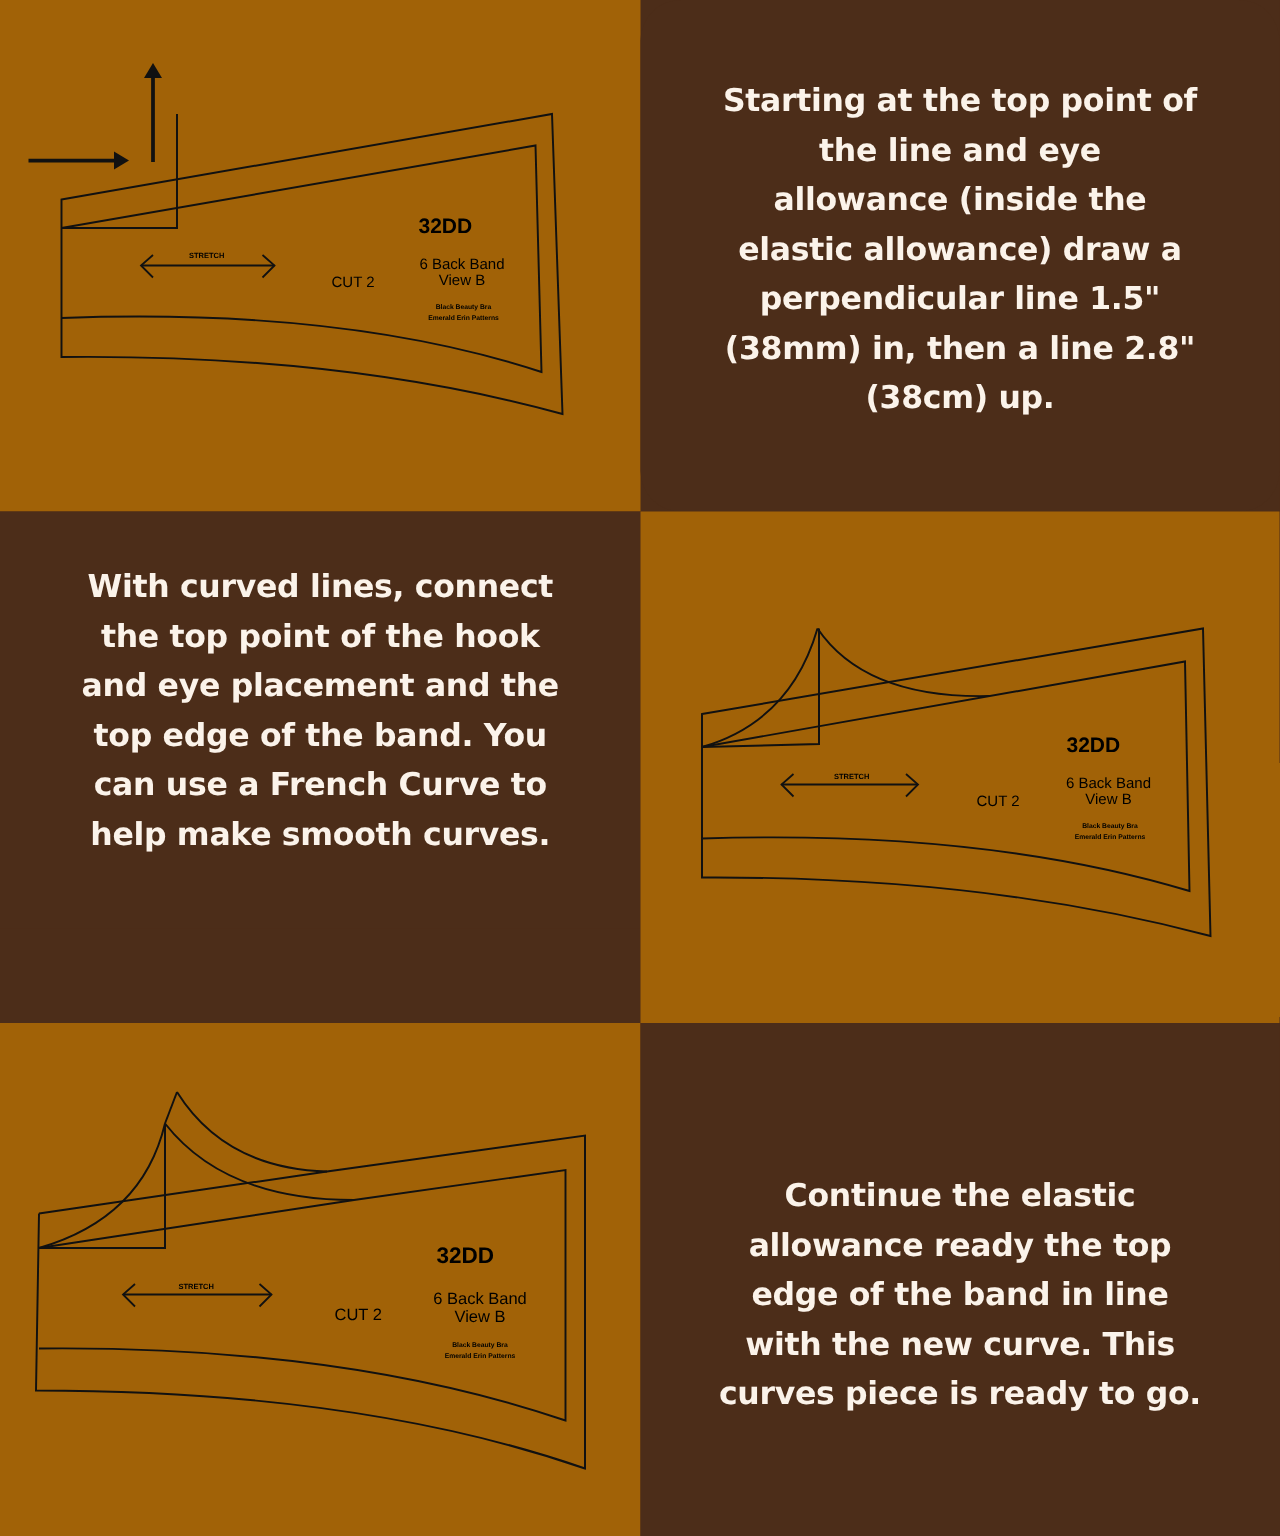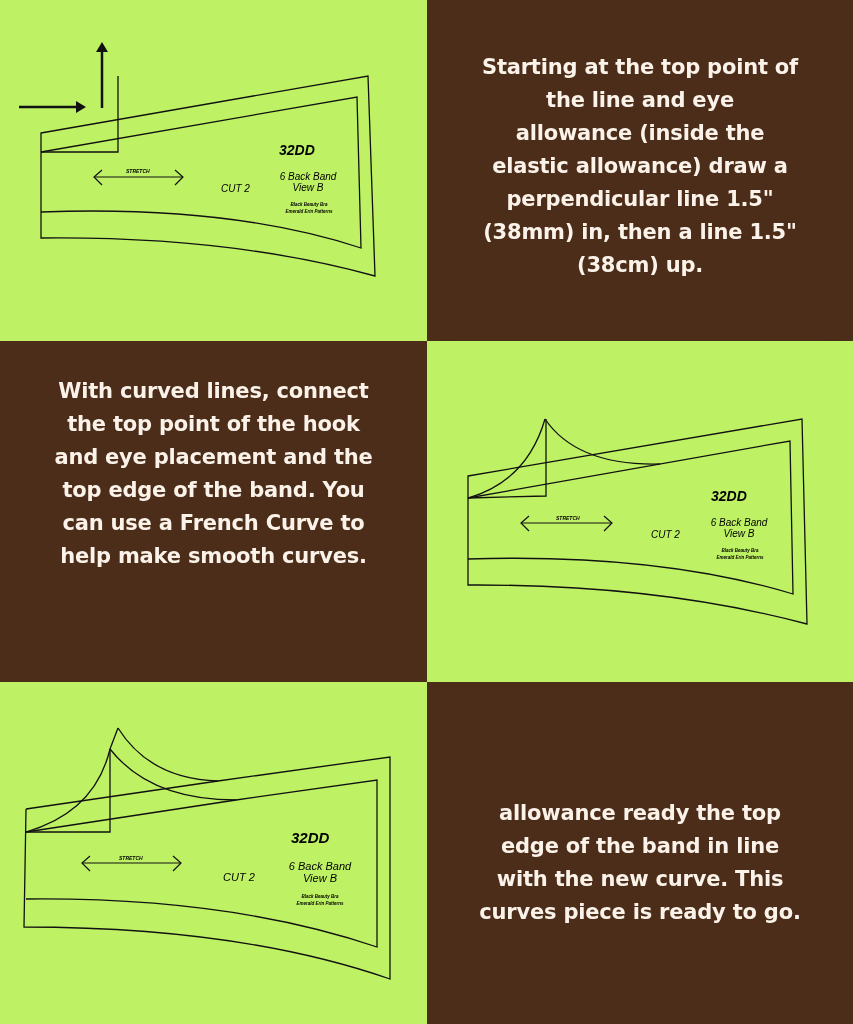--- a/index.html
+++ b/index.html
@@ -1,19 +1,19 @@
 <!DOCTYPE html>
 <html><head>
 <meta charset="utf-8">
 <style>
   html, body { margin: 0; padding: 0; }
   body { width: 853px; height: 1024px; background: #4c2d19; overflow: hidden; font-family: "DejaVu Sans", sans-serif; }
   .grid { position: relative; width: 853px; height: 1024px; }
   .cell { position: absolute; box-sizing: border-box; }
-  .photo { background: #bef264; overflow: hidden; font-style: italic; }
+  .photo { background: #a16207; overflow: hidden; }
   .photo svg { position: absolute; left: 0; top: 0; }
   .textcell { background: #4c2d19; display: flex; align-items: center; justify-content: center; }
   .caption { color: #fbf3ea; font-family: "DejaVu Sans", sans-serif; font-weight: bold; font-size: 21px; line-height: 33px; text-align: center; letter-spacing: -0.2px; }
   .c1 { left: 0; top: 0; width: 427px; height: 341px; }
   .c2 { left: 427px; top: 0; width: 426px; height: 341px; border-radius: 27px; }
   .c3 { left: 0; top: 341px; width: 427px; height: 278px; }
   .c4 { left: 427px; top: 341px; width: 426px; height: 341px; }
   .c5 { left: 0; top: 682px; width: 427px; height: 342px; }
   .c6 { left: 427px; top: 682px; width: 426px; height: 342px; }
   .c2 .caption { width: 360px; margin-top: -8px; }
@@ -66,21 +66,21 @@
     </div>
   </div>
 
   <div class="cell textcell c2">
     <div class="caption">
       <div>Starting at the top point of</div>
       <div>the line and eye</div>
       <div>allowance (inside the</div>
       <div>elastic allowance) draw a</div>
       <div>perpendicular line 1.5"</div>
-      <div>(38mm) in, then a line 1.5"</div>
+      <div>(38mm) in, then a line 2.8"</div>
       <div>(38cm) up.</div>
     </div>
   </div>
 
   <div class="cell textcell c3">
     <div class="caption">
       <div>With curved lines, connect</div>
       <div>the top point of the hook</div>
       <div>and eye placement and the</div>
       <div>top edge of the band. You</div>
@@ -145,20 +145,21 @@
     </div>
     <div style="position:absolute;left:223px;top:189px;font-size:11px;" class="lbl">CUT 2</div>
     <div style="position:absolute;left:284px;top:211px;width:72px;text-align:center;font-size:4.5px;line-height:7px;" class="lbl-size">
       <div>Black Beauty Bra</div>
       <div>Emerald Erin Patterns</div>
     </div>
   </div>
 
   <div class="cell textcell c6">
     <div class="caption">
+      <div>Continue the elastic</div>
       <div>allowance ready the top</div>
       <div>edge of the band in line</div>
       <div>with the new curve. This</div>
       <div>curves piece is ready to go.</div>
     </div>
   </div>
 
 </div>
 
 </body></html>

